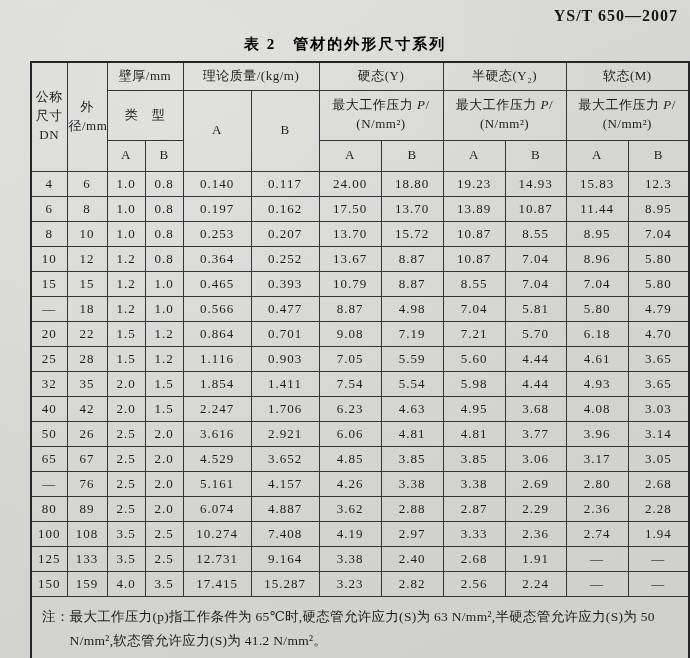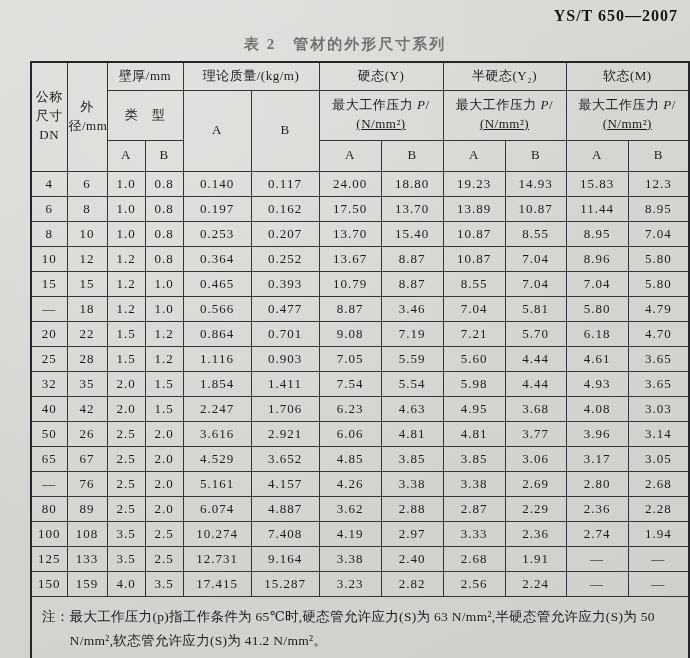--- a/index.html
+++ b/index.html
@@ -13,21 +13,21 @@
   }
   .std-num{
     position:absolute;top:7px;right:12px;
     font-size:16px;font-weight:bold;letter-spacing:1px;
     color:#17171a;
     text-align:center;
   }
   .tbl-title{
     position:absolute;top:35px;left:0;width:100%;
     text-align:center;font-weight:bold;font-size:15px;
-    letter-spacing:2px;color:#737373;
+    letter-spacing:2px;color:#000000;
   }
   table{
     position:absolute;top:61px;left:30px;width:658px;
     border-collapse:collapse;table-layout:fixed;
     border:2px solid #26262a;
     font-size:13px;
   }
   th,td{
     border:1px solid #34343a;
     text-align:center;vertical-align:middle;
@@ -36,21 +36,21 @@
     color:#1c1c20;
     overflow:hidden;
   }
   thead th{font-size:13px;line-height:1.45;letter-spacing:0.5px;margin-left:16px;}
   tr.hr1{height:28px;}
   tr.hr2{height:50px;padding-left:40px;}
   tr.hr3{height:31px;}
   tbody tr{height:25px;}
   tbody td{letter-spacing:1px;font-size:13px;}
   .pvar{font-style:italic;font-family:"Liberation Serif",serif;}
-  .pline2{letter-spacing:0.5px;text-decoration:underline;}
+  .pline2{letter-spacing:0.5px;}
   .note-cell{
     height:55px;text-align:left;vertical-align:middle;
     padding:5px 8px 5px 10px;
   }
   .note-wrap{display:flex;align-items:flex-start;font-size:13.5px;line-height:1.75;letter-spacing:0.3px;}
   .note-prefix{white-space:nowrap;}
   .note-body{flex:1;}
 </style>
 </head>
 <body>
@@ -141,21 +141,21 @@
         <td>8.95</td>
       </tr>
       <tr>
         <td>8</td>
         <td>10</td>
         <td>1.0</td>
         <td>0.8</td>
         <td>0.253</td>
         <td>0.207</td>
         <td>13.70</td>
-        <td>15.40</td>
+        <td>15.72</td>
         <td>10.87</td>
         <td>8.55</td>
         <td>8.95</td>
         <td>7.04</td>
       </tr>
       <tr>
         <td>10</td>
         <td>12</td>
         <td>1.2</td>
         <td>0.8</td>
@@ -183,21 +183,21 @@
         <td>5.80</td>
       </tr>
       <tr>
         <td>—</td>
         <td>18</td>
         <td>1.2</td>
         <td>1.0</td>
         <td>0.566</td>
         <td>0.477</td>
         <td>8.87</td>
-        <td>3.46</td>
+        <td>4.98</td>
         <td>7.04</td>
         <td>5.81</td>
         <td>5.80</td>
         <td>4.79</td>
       </tr>
       <tr>
         <td>20</td>
         <td>22</td>
         <td>1.5</td>
         <td>1.2</td>

